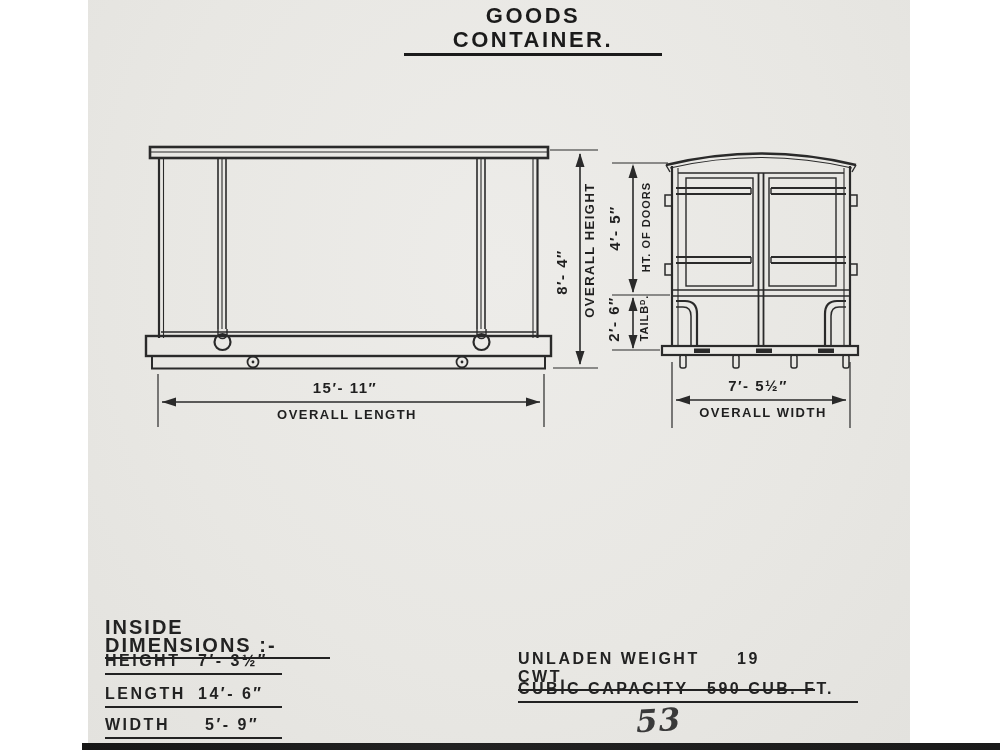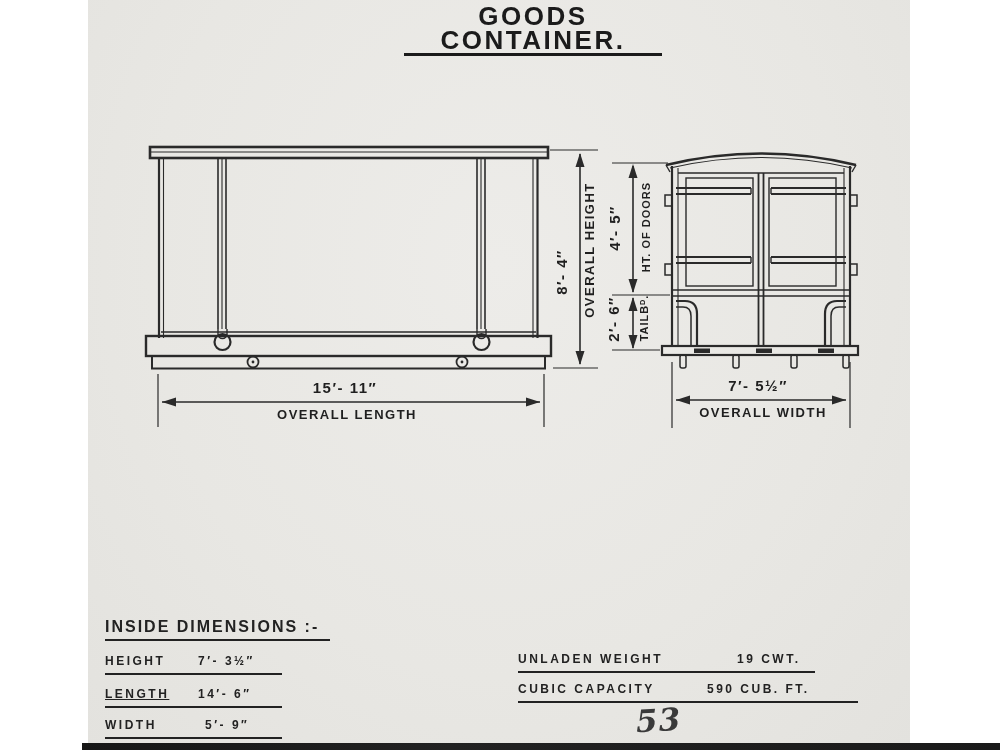--- a/index.html
+++ b/index.html
@@ -11,27 +11,27 @@
     position:absolute;left:88px;top:0;width:822px;height:750px;
     background:radial-gradient(ellipse at 50% 35%, #edece9 0%, #e8e7e3 60%, #e3e2de 100%);
   }
   .photo-edge{
     position:absolute;left:82px;top:743px;width:918px;height:7px;
     background:linear-gradient(90deg,#161616 0%,#222 40%,#1a1a1a 100%);
   }
   .overlay{position:absolute;left:0;top:0;width:1000px;height:750px;}
   .title{
     position:absolute;left:404px;top:4px;width:258px;text-align:center;
-    font-size:26px;font-weight:bold;letter-spacing:2.5px;line-height:24px;
+    font-size:22px;font-weight:bold;letter-spacing:2.5px;line-height:24px;
     color:#1b1b1b;border-bottom:3.5px solid #1b1b1b;padding-bottom:1px;
   }
-  .dim-row{position:absolute;font-size:12px;font-weight:bold;letter-spacing:2.5px;
+  .dim-row{position:absolute;font-size:16px;font-weight:bold;letter-spacing:2.5px;
     line-height:18px;color:#222;border-bottom:2.5px solid #222;padding-bottom:3px;}
   .dim-row .lbl{display:inline-block;}
-  .heading-row{position:absolute;font-size:16px;font-weight:bold;letter-spacing:2px;
+  .heading-row{position:absolute;font-size:20px;font-weight:bold;letter-spacing:2px;
     line-height:18px;color:#222;border-bottom:2.5px solid #222;padding-bottom:3px;}
   .pageno{
     position:absolute;left:636px;top:702px;font-family:"DejaVu Serif",serif;
     font-style:italic;font-weight:bold;font-size:31px;color:#3a3a3a;
     transform:rotate(-3deg);letter-spacing:1px;
   }
   svg text{
     font-family:"Liberation Sans",sans-serif;font-weight:bold;fill:#1f1f1f;
   }
   .dimval{font-size:15px;letter-spacing:1.5px;}
@@ -197,21 +197,21 @@
     <text class="dimlbl" x="763" y="417" text-anchor="middle" stroke="none">OVERALL WIDTH</text>
   </g>
 </svg>
 
 <div class="heading-row" style="left:105px;top:618px;width:225px;">INSIDE DIMENSIONS :-</div>
 
 <div class="dim-row" style="left:105px;top:652px;width:177px;">
   <span class="lbl" style="width:93px;">HEIGHT</span><span>7′- 3½″</span>
 </div>
 <div class="dim-row" style="left:105px;top:685px;width:177px;">
-  <span class="lbl" style="width:93px;text-decoration:underline;">LENGTH</span><span>14′- 6″</span>
+  <span class="lbl" style="width:93px;">LENGTH</span><span>14′- 6″</span>
 </div>
 <div class="dim-row" style="left:105px;top:716px;width:177px;">
   <span class="lbl" style="width:100px;">WIDTH</span><span>5′- 9″</span>
 </div>
 
 <div class="dim-row" style="left:518px;top:650px;width:297px;">
   <span class="lbl" style="width:219px;">UNLADEN WEIGHT</span><span>19 CWT.</span>
 </div>
 <div class="dim-row" style="left:518px;top:680px;width:340px;">
   <span class="lbl" style="width:189px;">CUBIC CAPACITY</span><span>590 CUB. FT.</span>

